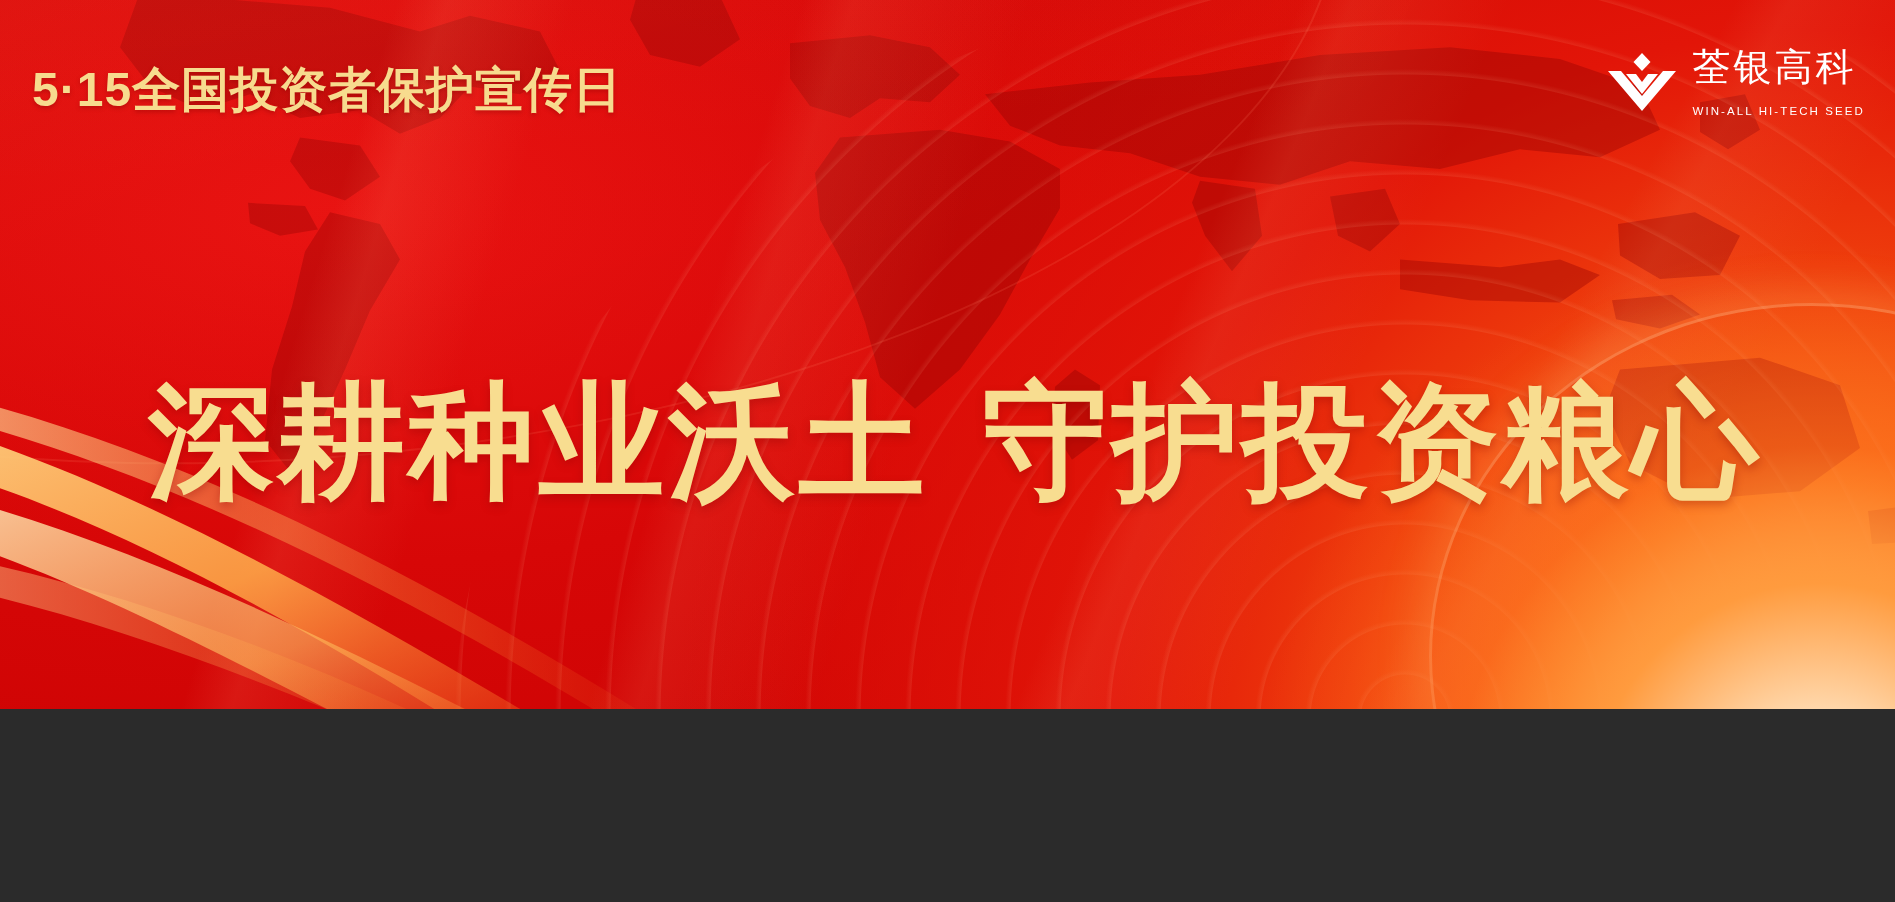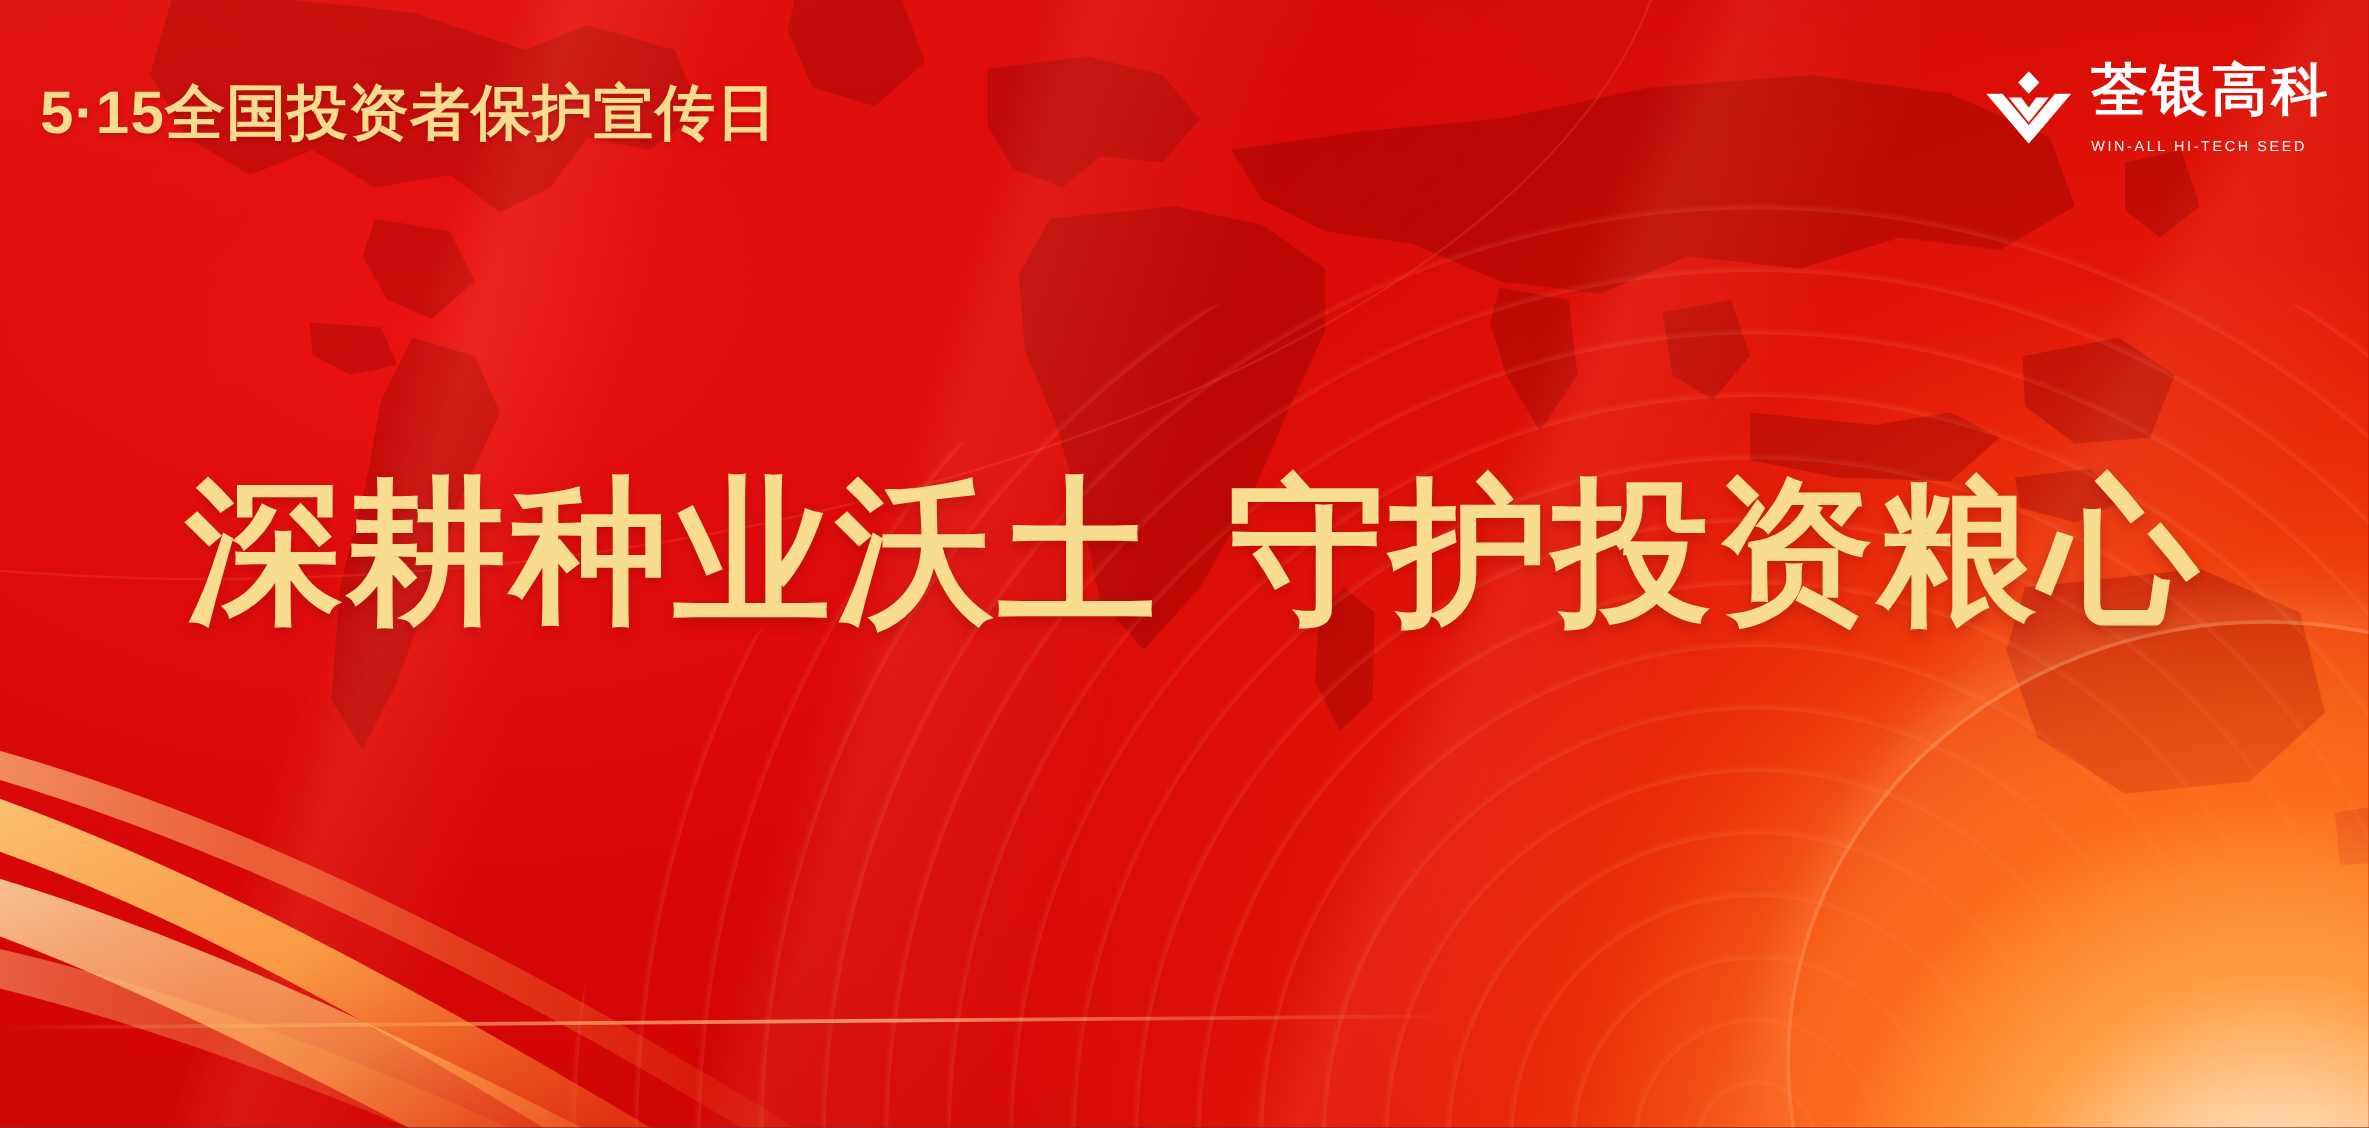--- a/index.html
+++ b/index.html
@@ -3,21 +3,21 @@
 <meta charset="utf-8">
 <style>
   html, body {
     margin: 0;
     padding: 0;
     background: #2b2b2b;
   }
   .banner {
     position: relative;
     width: 1895px;
-    height: 902px;
+    height: 709px;
     overflow: hidden;
     font-family: "Liberation Sans", "DejaVu Sans", sans-serif;
     background: #d70d0d;
   }
 
   
   .bg-base {
     position: absolute;
     inset: 0;
     background:
@@ -165,22 +165,22 @@
     right: 30px;
     top: 48px;
     display: flex;
     align-items: center;
     gap: 16px;
   }
   .logo-mark { width: 68px; height: 58px; flex: 0 0 auto; }
   .logo-mark svg { width: 100%; height: 100%; display: block; }
   .logo-text { display: flex; flex-direction: column; align-items: flex-start; }
   .logo-cn {
-    font-size: 45px;
-    font-weight: 700;
+    font-size: 38px;
+    font-weight: 400;
     color: #ffffff;
     letter-spacing: 3px;
     line-height: 1.05;
     text-align: right;
   }
   .logo-en {
     font-size: 11.5px;
     font-weight: 400;
     color: #ffffff;
     letter-spacing: 2.1px;

